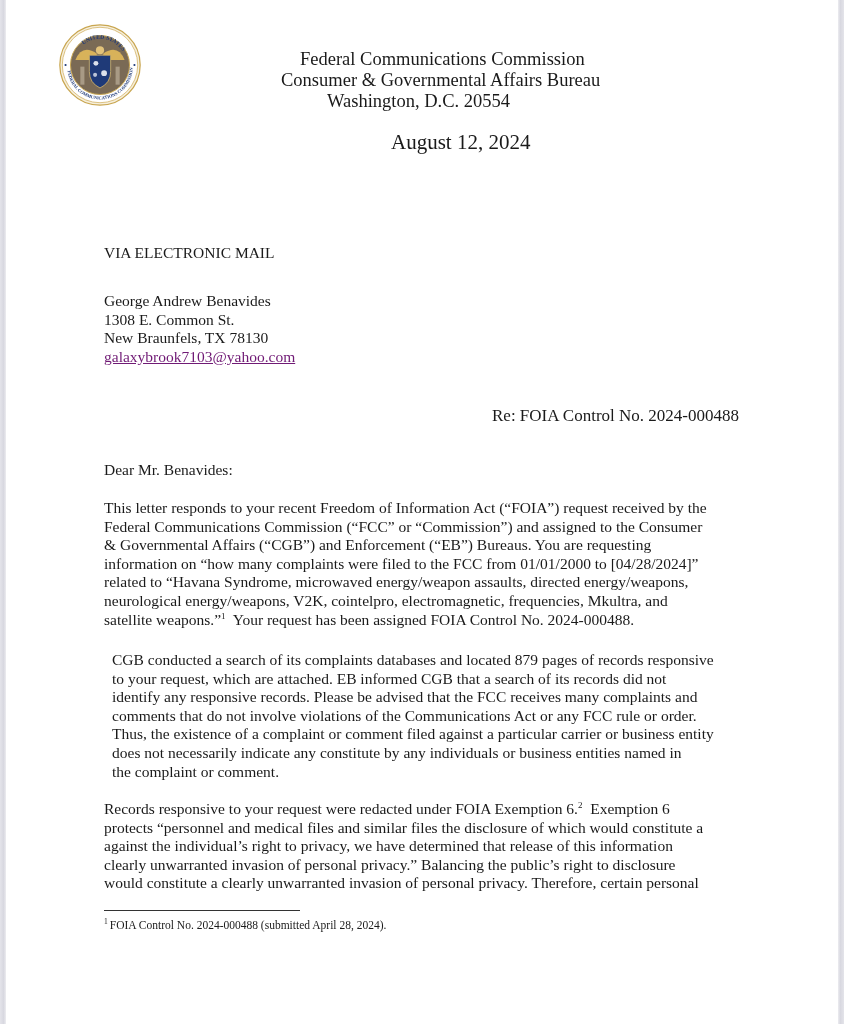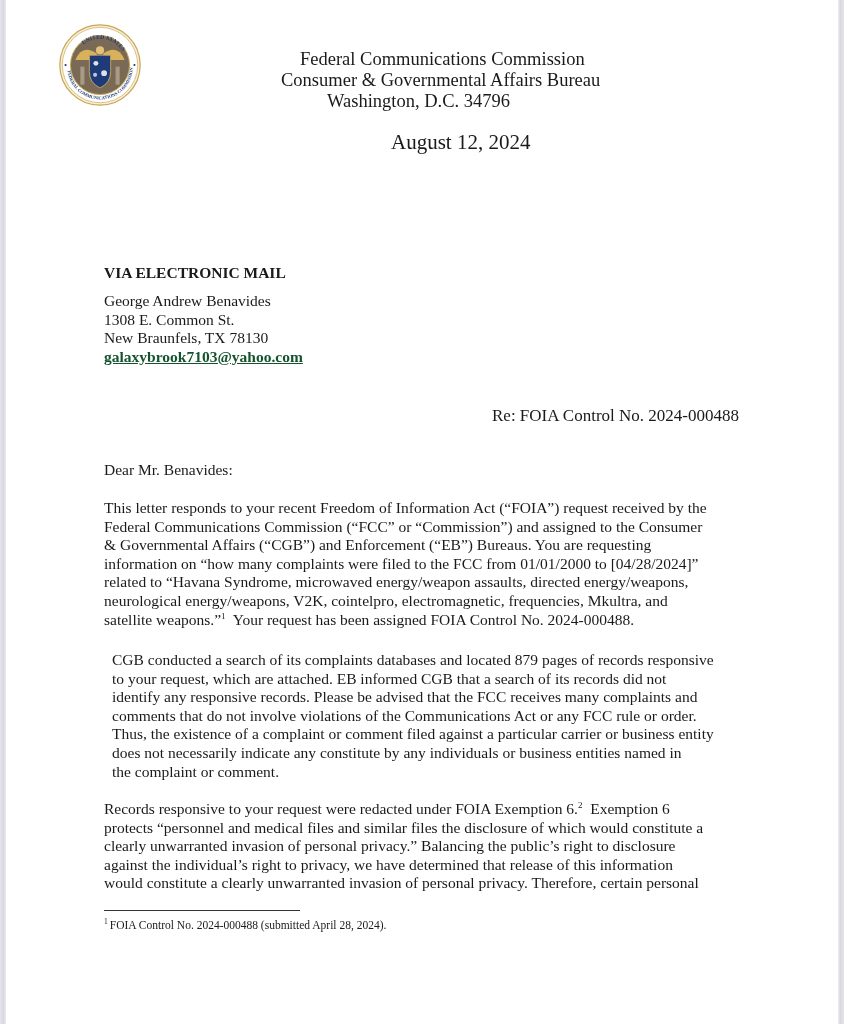--- a/index.html
+++ b/index.html
@@ -48,32 +48,31 @@
       font-size: 21px;
       white-space: nowrap;
     }
     .block {
       position: absolute;
       left: 104px;
       font-size: 15.5px;
       line-height: 18.6px;
     }
     .delivery {
-      top: 264px;
-      font-weight: bold;
+      top: 244px;
+      font-weight: normal;
       white-space: nowrap;
     }
     .address {
       top: 292px;
       white-space: nowrap;
     }
     .address a {
-      color: #14532d;
+      color: #701a75;
       text-decoration: underline;
-      font-weight: bold;
     }
     .re-line {
       position: absolute;
       left: 492px; top: 406px;
       font-size: 17px;
       white-space: nowrap;
     }
     .salutation {
       top: 461px;
       white-space: nowrap;
@@ -148,21 +147,21 @@
   </text>
   <path id="sealArcBottom" d="M10 52 A40 40 0 0 0 90 52" fill="none"></path>
   <text font-size="5.5" fill="#1f3a78" font-family="Liberation Serif, serif" font-weight="bold">
     <textPath href="#sealArcBottom" startOffset="4%">FEDERAL COMMUNICATIONS COMMISSION</textPath>
   </text>
 </svg>
 
 <div class="letterhead">
   <div class="lh-line lh1">Federal Communications Commission</div>
   <div class="lh-line lh2">Consumer &amp; Governmental Affairs Bureau</div>
-  <div class="lh-line lh3">Washington, D.C. 34796</div>
+  <div class="lh-line lh3">Washington, D.C. 20554</div>
 </div>
 
 <div class="date">August 12, 2024</div>
 
 <div class="block delivery">VIA ELECTRONIC MAIL</div>
 
 <div class="block address">
   <div>George Andrew Benavides</div>
   <div>1308 E. Common St.</div>
   <div>New Braunfels, TX  78130</div>
@@ -189,21 +188,21 @@
   <span class="ln">identify any responsive records.  Please be advised that the FCC receives many complaints and</span>
   <span class="ln">comments that do not involve violations of the Communications Act or any FCC rule or order.</span>
   <span class="ln">Thus, the existence of a complaint or comment filed against a particular carrier or business entity</span>
   <span class="ln">does not necessarily indicate any constitute by any individuals or business entities named in</span>
   <span class="ln">the complaint or comment.</span>
 </div>
 
 <div class="block para p3">
   <span class="ln"><span>Records responsive to your request were redacted under FOIA Exemption 6.</span><sup class="fn">2</sup><span style="white-space:pre">  Exemption 6</span></span>
   <span class="ln">protects “personnel and medical files and similar files the disclosure of which would constitute a</span>
+  <span class="ln">against the individual’s right to privacy, we have determined that release of this information</span>
   <span class="ln">clearly unwarranted invasion of personal privacy.”  Balancing the public’s right to disclosure</span>
-  <span class="ln">against the individual’s right to privacy, we have determined that release of this information</span>
   <span class="ln">would constitute a clearly unwarranted invasion of personal privacy.  Therefore, certain personal</span>
 </div>
 
 <div class="footnote-rule"></div>
 <div class="footnotes">
   <div><sup>1</sup><span>FOIA Control No. 2024-000488 (submitted April 28, 2024).</span></div>
 </div>
 
 </body></html>

